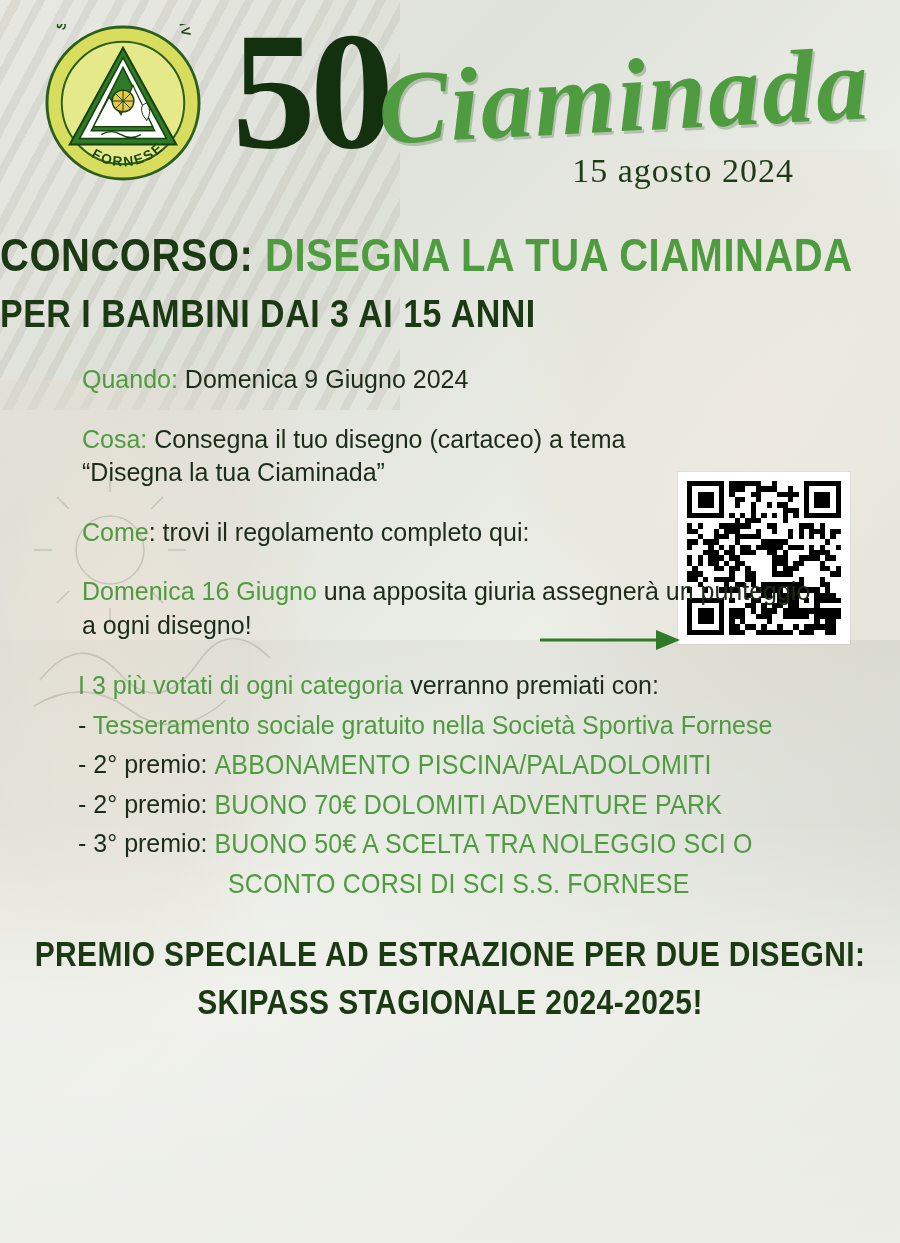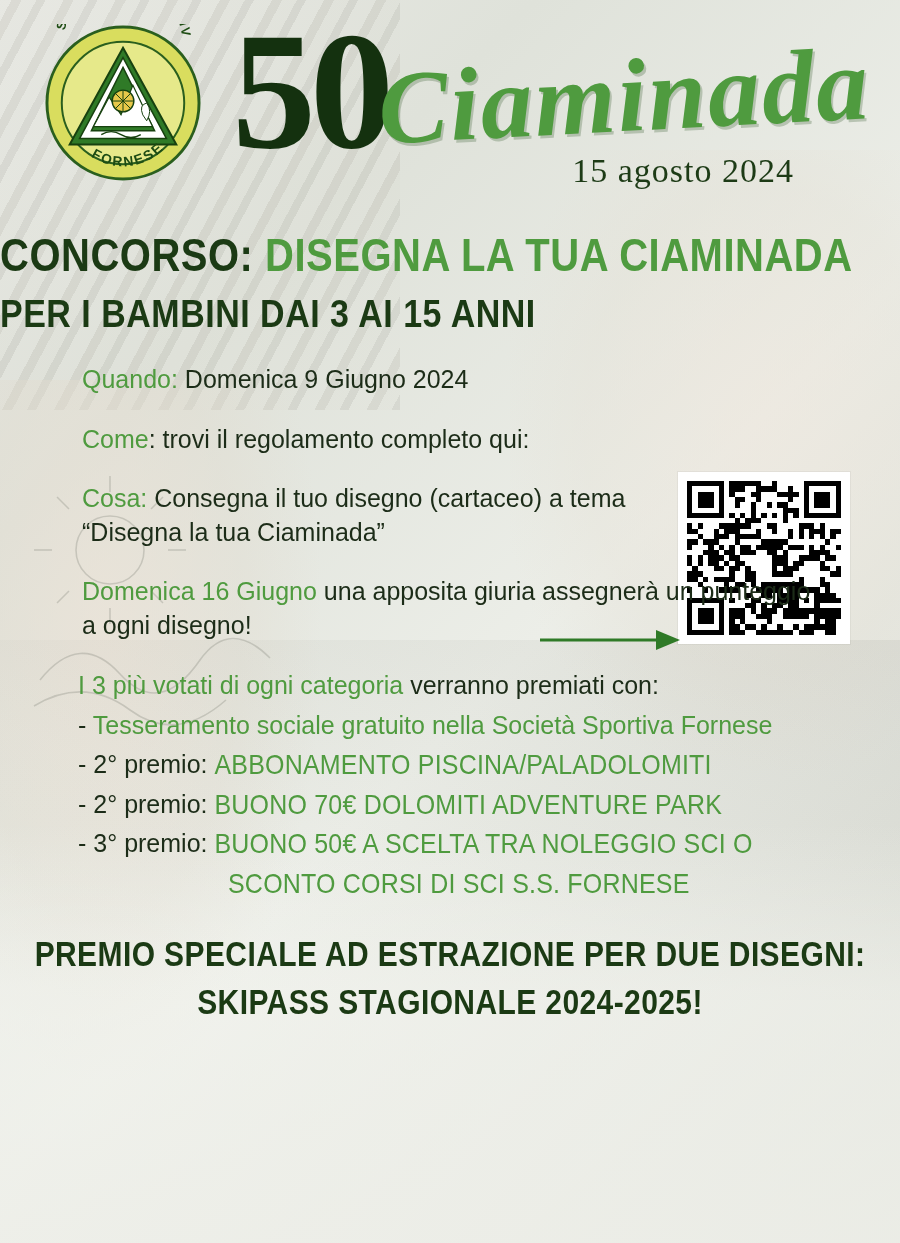--- a/index.html
+++ b/index.html
@@ -247,26 +247,26 @@
     </div>
 
     <div class="body">
 
       <p>
         <span class="lbl">Quando:</span><span> Domenica 9 Giugno 2024</span>
       </p>
 
 
       <p>
-        <span class="lbl">Come</span><span>: trovi il regolamento completo qui:</span>
-      </p>
-
-      <p>
         <span class="lbl">Cosa:</span><span> Consegna il tuo disegno (cartaceo) a tema</span><br>
         <span>“Disegna la tua Ciaminada”</span>
+      </p>
+
+      <p>
+        <span class="lbl">Come</span><span>: trovi il regolamento completo qui:</span>
       </p>
 
       <p>
         <span class="lbl">Domenica 16 Giugno</span><span> una apposita giuria assegnerà un punteggio</span><br>
         <span>a ogni disegno!</span>
       </p>
     </div>
 
     <div class="prizes">
       <div class="row">

